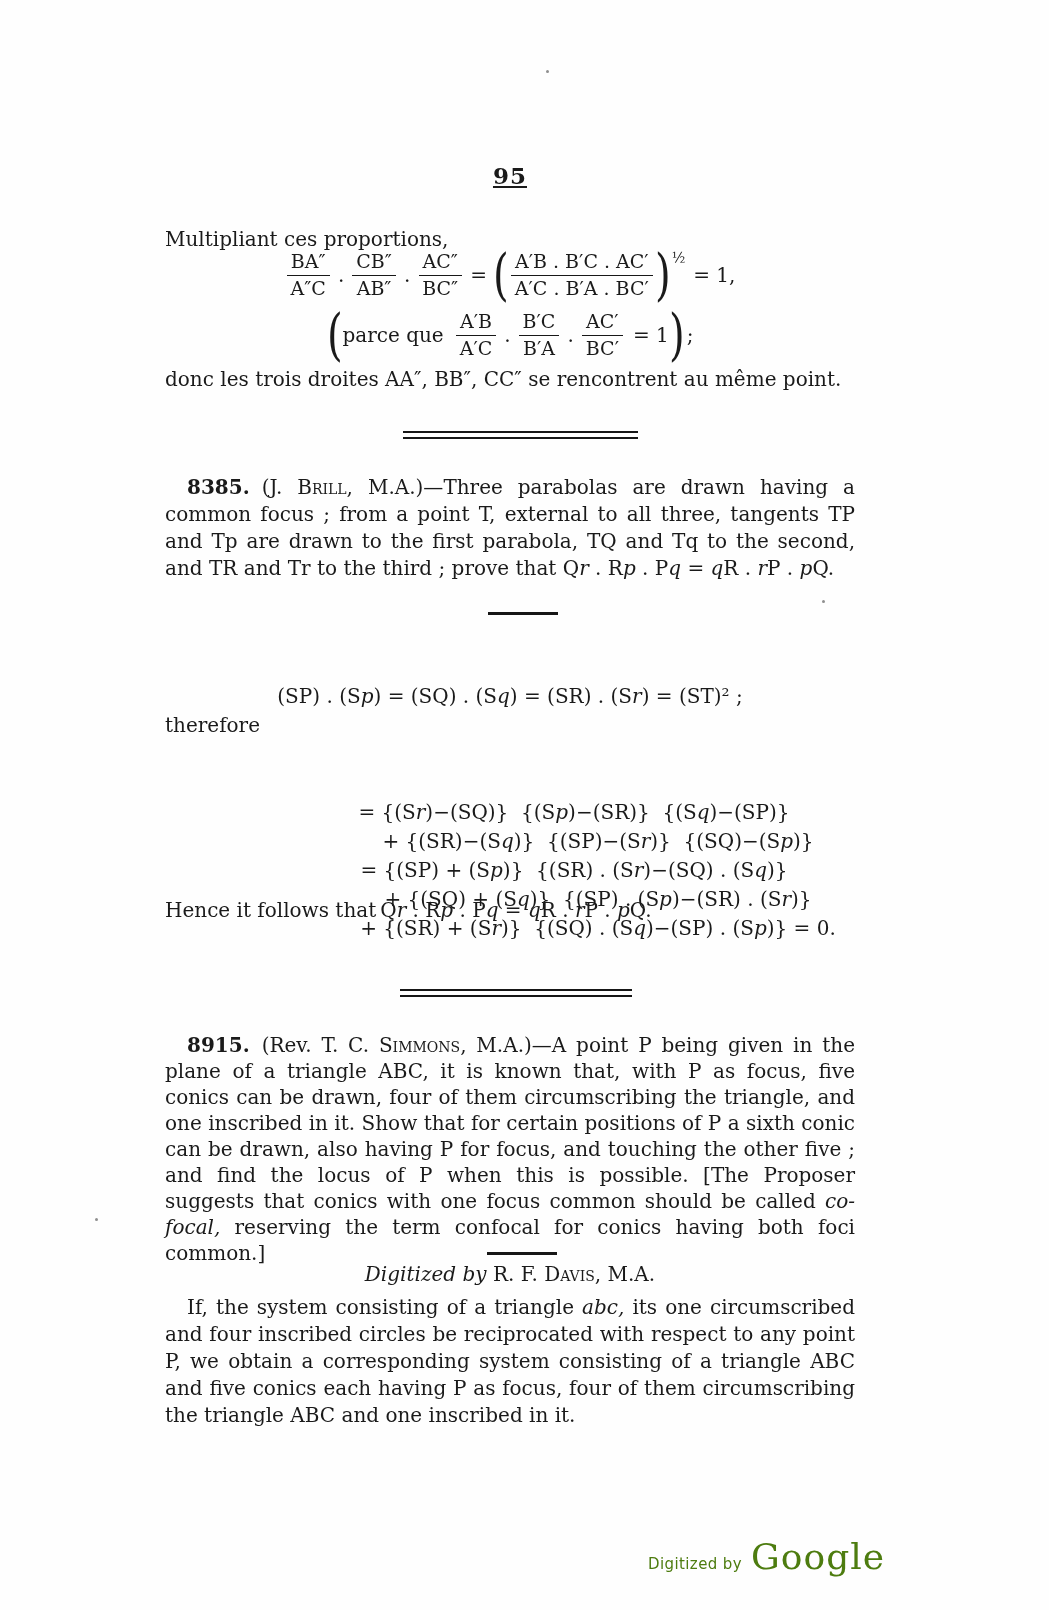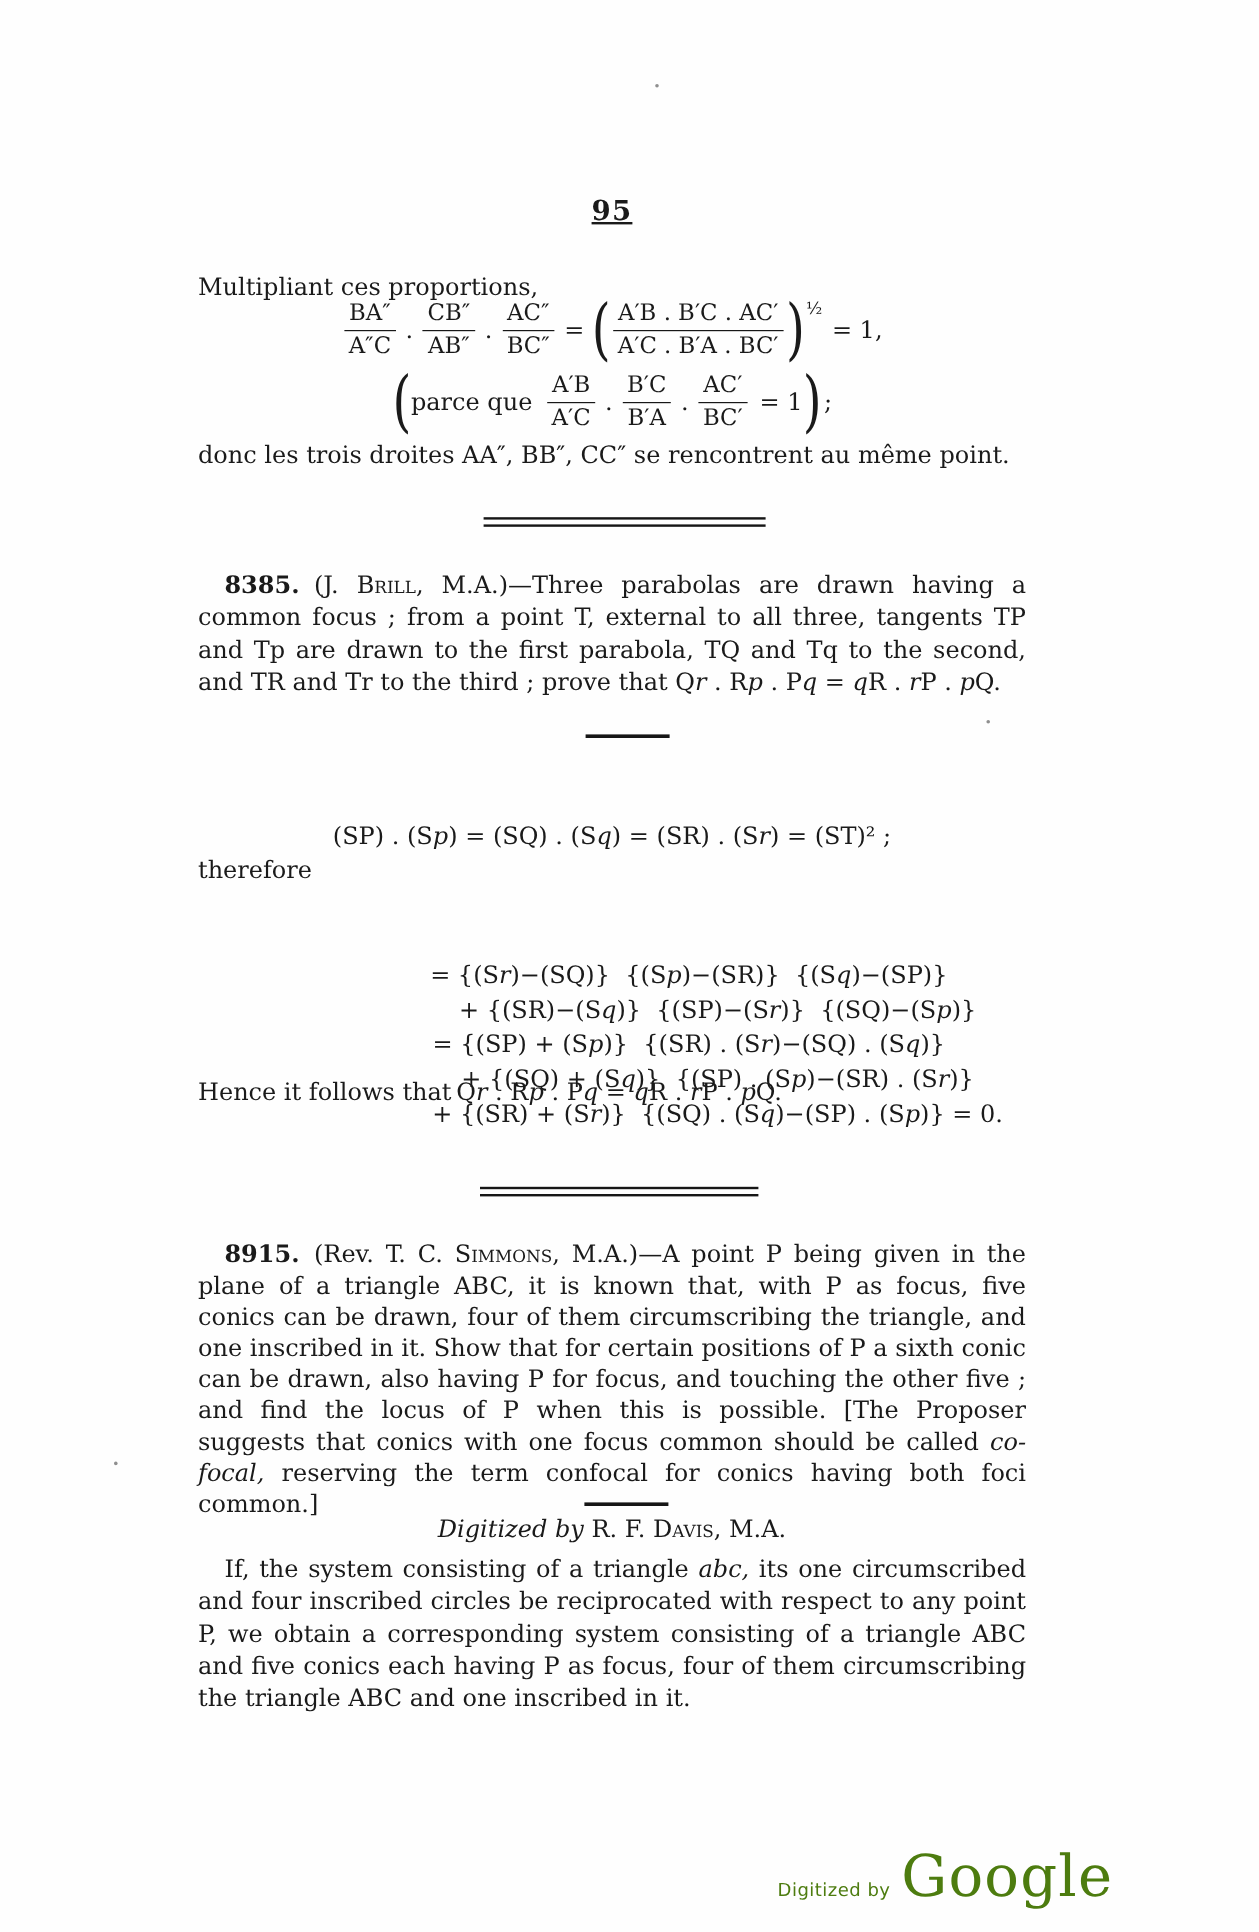--- a/index.html
+++ b/index.html
@@ -46,21 +46,21 @@
   .solhead{font-size:20px;text-align:center;}
   .gap{margin-left:4px;}
 
   .double-rule{height:4px;border-top:2px solid #161616;border-bottom:2px solid #161616;}
   .short-rule{height:3px;background:#161616;}
 
   .dot{position:absolute;width:3px;height:3px;border-radius:50%;background:#8f8f8f;}
 
   .gwm{display:flex;align-items:baseline;color:#4d7c0f;}
   .gwm .dig{font-family:"DejaVu Sans","Liberation Sans",sans-serif;font-size:15px;letter-spacing:.4px;}
-  .gwm .goog{font-family:"DejaVu Serif","Liberation Serif",serif;font-size:48px;margin-left:9px;letter-spacing:1px;}
+  .gwm .goog{font-family:"DejaVu Serif","Liberation Serif",serif;font-size:36px;margin-left:9px;letter-spacing:1px;}
 </style>
 </head>
 <body>
 
 <div class="page">
 
   <div class="dot" style="left:546px;top:70px"></div>
   <div class="dot" style="left:95px;top:1218px"></div>
   <div class="dot" style="left:822px;top:600px"></div>
 

